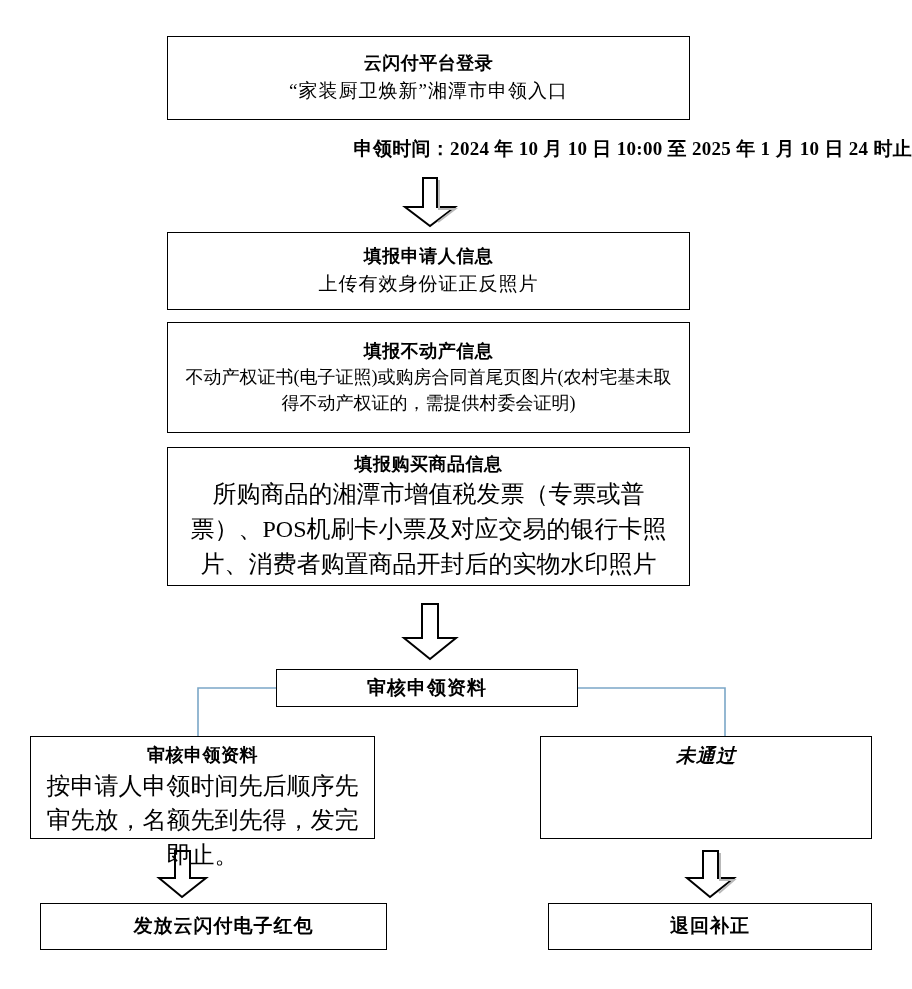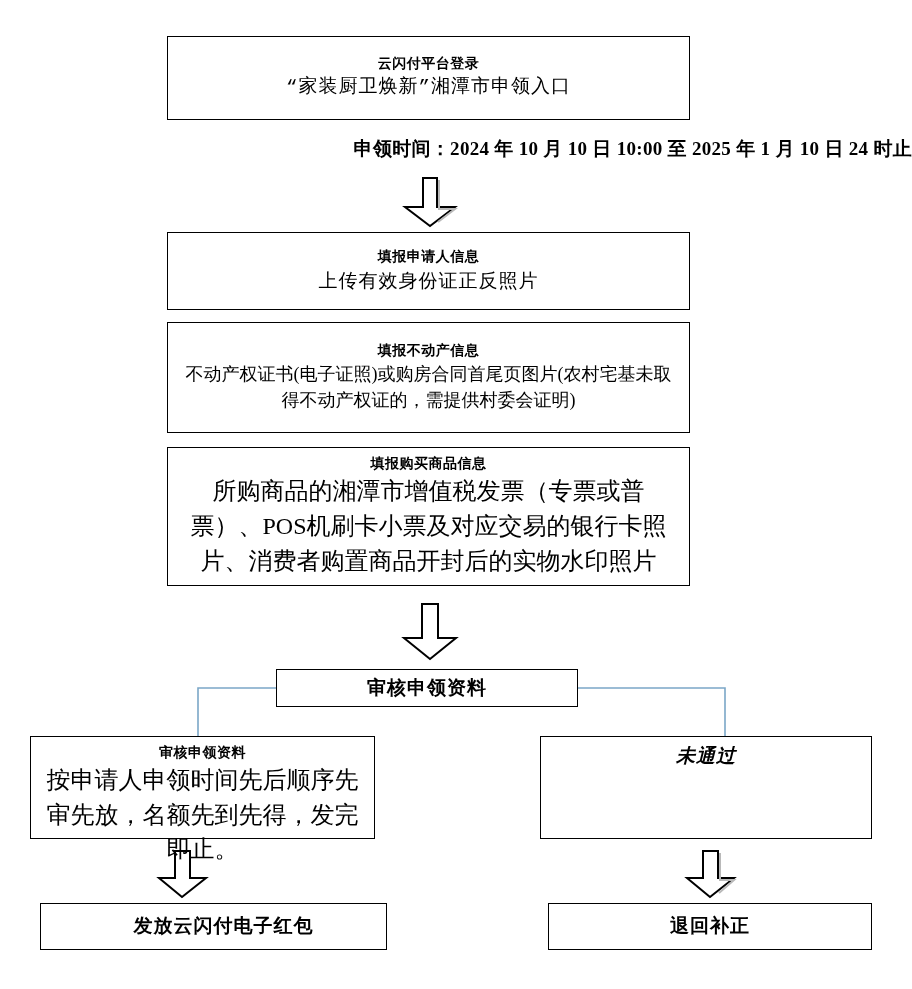--- a/index.html
+++ b/index.html
@@ -33,21 +33,21 @@
     justify-content: flex-start;
     text-align: center;
     padding: 0;
     z-index: 3;
   }
   .box.center-v {
     justify-content: center;
   }
   .box-title {
     font-weight: bold;
-    font-size: 14px;
+    font-size: 18px;
     line-height: 1.42;
     letter-spacing: 0.5px;
     white-space: nowrap;
   }
   .box-body {
     font-size: 18px;
     line-height: 1.45;
     letter-spacing: 0.2px;
     padding: 0 10px;
   }
@@ -89,21 +89,21 @@
 
   <svg class="conn-svg" viewBox="0 0 912 989" xmlns="http://www.w3.org/2000/svg">
     <g fill="none" stroke="#7ba7c7" stroke-width="1.6">
       <path d="M276,688 L198,688 L198,736"></path>
       <path d="M578,688 L725,688 L725,736"></path>
     </g>
   </svg>
 
   <div class="box center-v" style="left:167px; top:36px; width:523px; height:84px;">
     <div class="box-title">云闪付平台登录</div>
-    <div class="box-body" style="font-size:19px; letter-spacing:1px;font-family:Liberation Mono, monospace;">“家装厨卫焕新”湘潭市申领入口</div>
+    <div class="box-body" style="font-size:19px; letter-spacing:1px;">“家装厨卫焕新”湘潭市申领入口</div>
   </div>
 
   <div class="date-line" style="top:136px;">申领时间：2024 年 10 月 10 日 10:00 至 2025 年 1 月 10 日 24 时止</div>
 
   <div class="arrow" style="left:399px; top:176px; width:62px; height:52px;">
     <svg width="62" height="52" viewBox="0 0 62 52" xmlns="http://www.w3.org/2000/svg">
       <g>
         <path d="M24,2 L38,2 L38,31 L56,31 L31,50 L6,31 L24,31 Z" fill="#ffffff" stroke="#000000" stroke-width="2" stroke-linejoin="miter"></path>
         <path d="M40,4 L40,33 L56,33 L39,46" fill="none" stroke="#b9b9b9" stroke-width="2"></path>
       </g>

